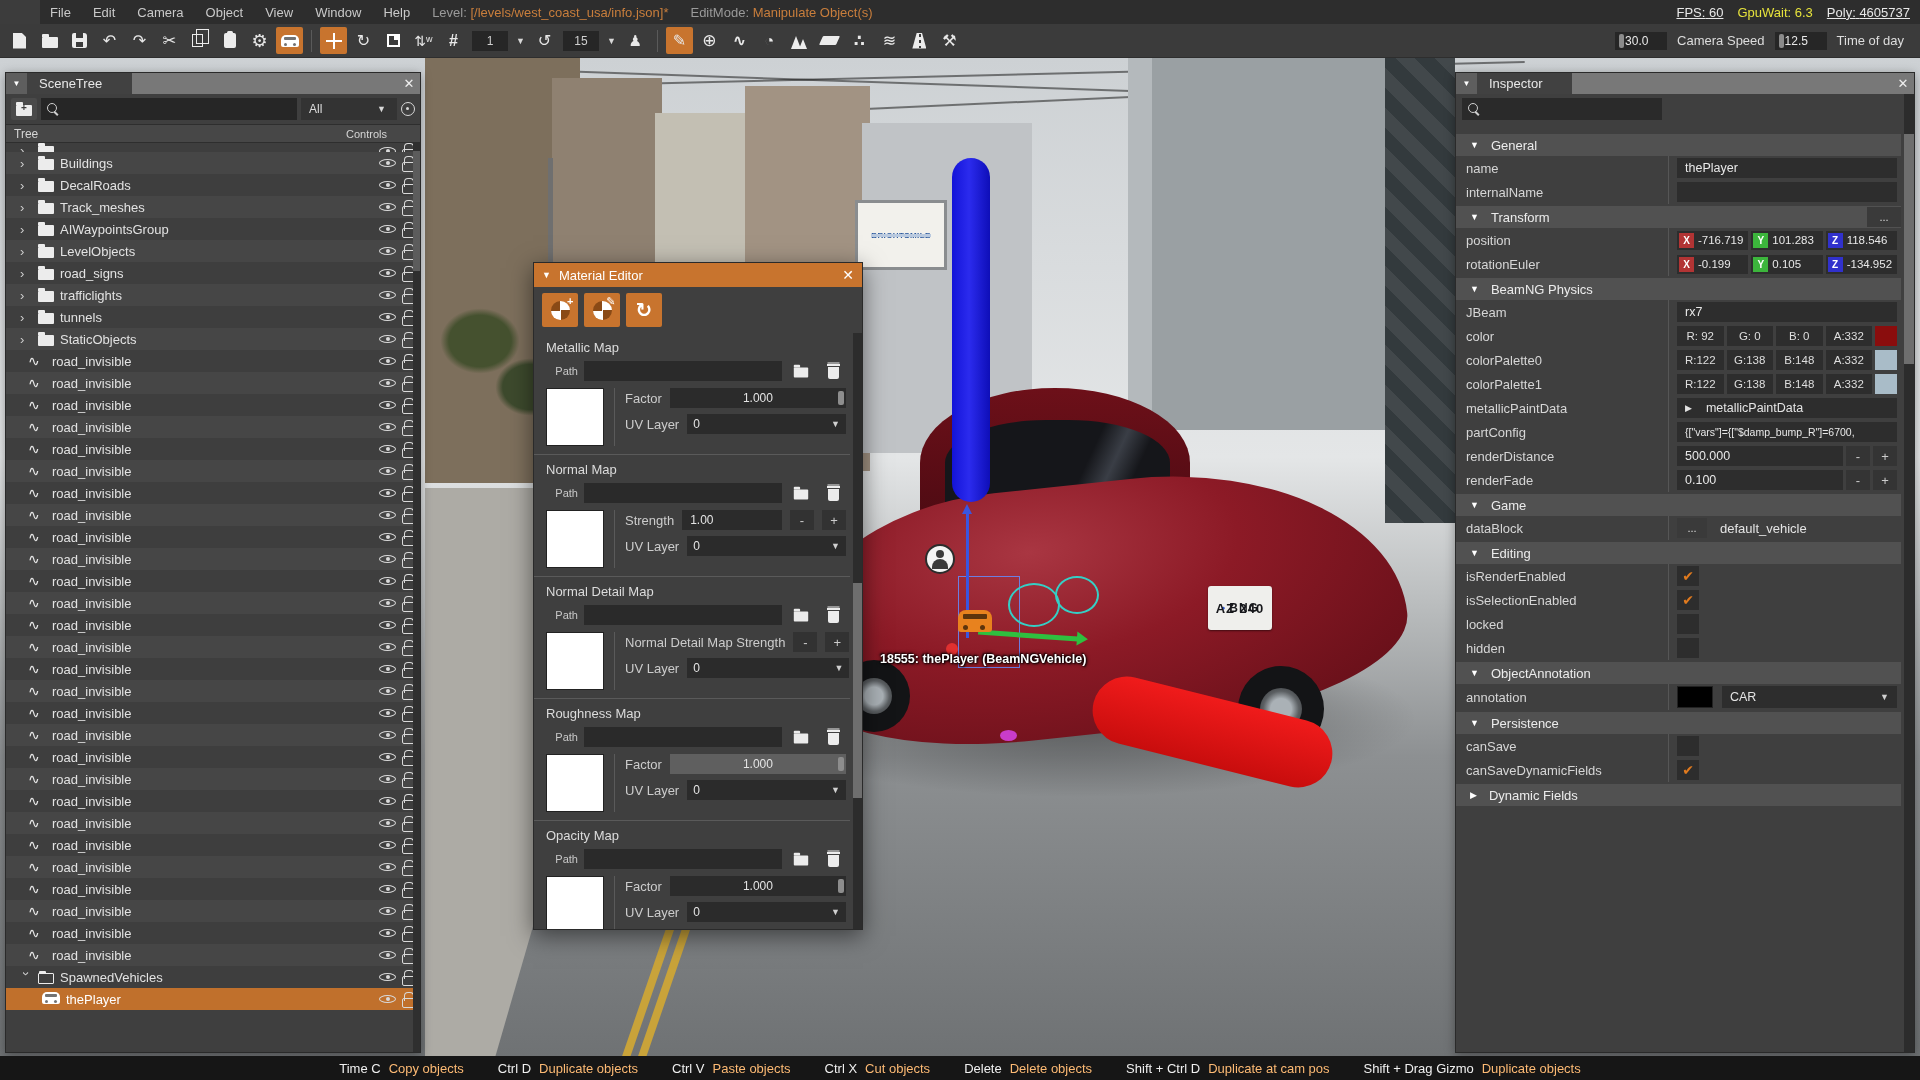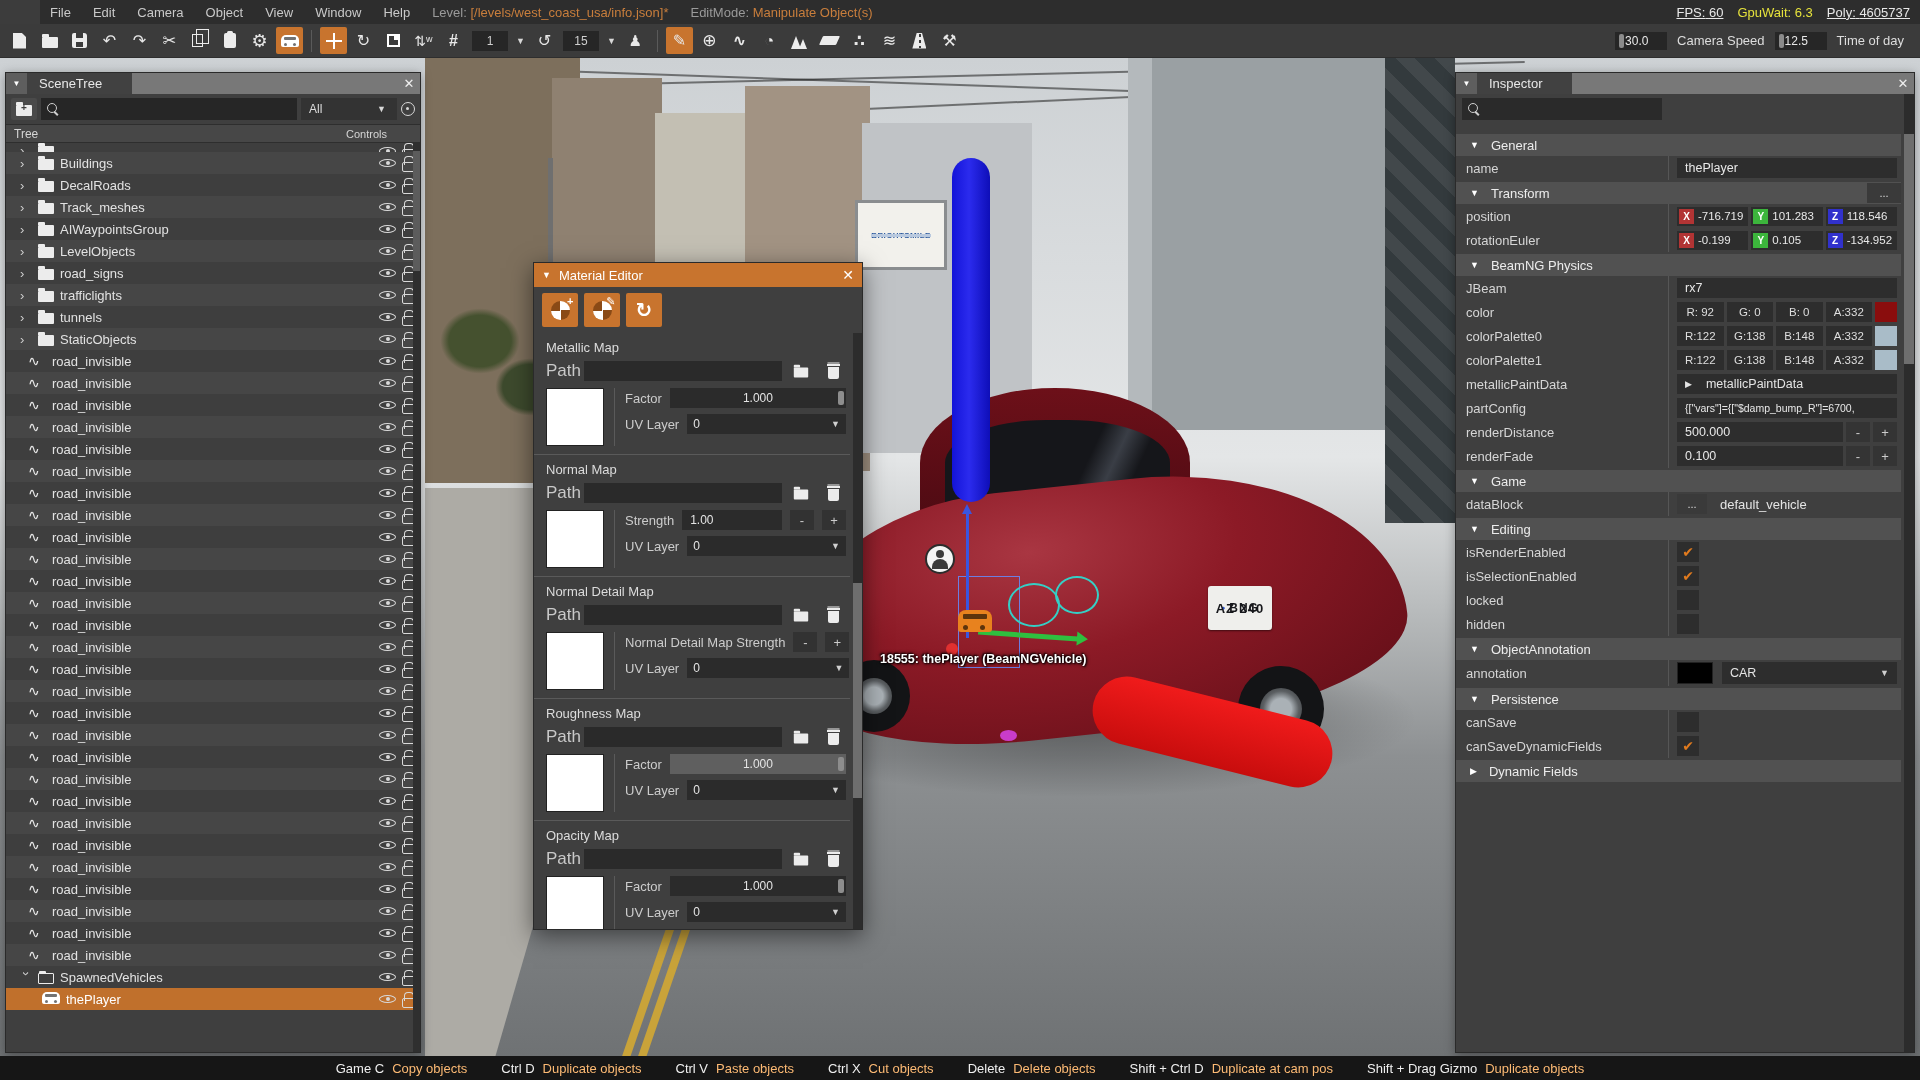--- a/index.html
+++ b/index.html
@@ -168,21 +168,21 @@
   .mat-title { height:24px; background:#c8742e; display:flex; align-items:center; gap:8px; padding:0 8px; color:#fff; font-size:13px; flex:none; }
   .mat-title .tri { font-size:9px; }
   .mat-title .x { margin-left:auto; font-size:14px; }
   .mat-btns { display:flex; gap:6px; padding:6px 8px; flex:none; }
   .mbig { width:36px; height:34px; background:#c8742e; border-radius:2px; display:flex; align-items:center; justify-content:center; color:#fff; font-size:20px; font-weight:bold; }
   .mat-body { flex:1; overflow:hidden; position:relative; padding-right:12px; }
   .msec { border-top:1px solid #5a5a5a; padding:7px 4px 8px 12px; }
   .msec:first-child { border-top:none; }
   .mtitle { color:#dcdcdc; font-size:13px; margin-bottom:5px; }
   .mpath { display:flex; align-items:center; gap:6px; margin-bottom:6px; }
-  .plabel { color:#c9c9c9; font-size:17px; width:32px;text-align:right; }
+  .plabel { color:#c9c9c9; font-size:11px; width:32px;text-align:right; }
   .pinput { flex:1; height:20px; background:#2a2a2a; }
   .mbtn { width:26px; height:22px; display:flex; align-items:center; justify-content:center; }
   .mrow { display:flex; gap:10px; }
   .mprev { width:58px; height:58px; background:#fff; border:1px solid #222; flex:none; }
   .mfields { flex:1; display:flex; flex-direction:column; gap:6px; border-left:1px solid #5a5a5a; padding-left:10px; }
   .frow { display:flex; align-items:center; gap:8px; }
   .flabel { color:#cccccc; font-size:13px; white-space:nowrap; }
   .fslider { position:relative; flex:1; height:20px; background:#2b2b2b; display:flex; align-items:center; justify-content:center; color:#e4e4e4; font-size:12px; }
   .fslider.hl { background:#5f5f5f; }
   .fslider .nub { position:absolute; right:2px; top:3px; width:6px; height:14px; background:#8d8d8d; border-radius:2px; }
@@ -887,20 +887,26 @@
           <div class="sech">
             <span class="secarrow">▼</span>
             <span class="sectitle">General</span>
           </div>
           <div class="prow">
             <span class="plab">name</span>
             <span class="pval">
               <span class="ibox">thePlayer</span>
             </span>
           </div>
+          <div class="prow">
+            <span class="plab">internalName</span>
+            <span class="pval">
+              <span class="ibox"></span>
+            </span>
+          </div>
           <div class="sech">
             <span class="secarrow">▼</span>
             <span class="sectitle">Transform</span>
             <span class="secmore">...</span>
           </div>
           <div class="prow">
             <span class="plab">position</span>
             <span class="pval">
               <span class="axg">
                 <span class="axb" style="background: rgb(178, 52, 52);">X</span>
@@ -1080,21 +1086,21 @@
         </div>
       <div class="insp-scroll">
           <div class="insp-thumb"></div>
         </div>
     </div>
   </div>
 
   <div class="statusbar">
       <span id="status-groups" style="display:flex;gap:34px">
         <span class="sgroup">
-          <span class="skey">Game C</span>
+          <span class="skey">Time C</span>
           <span class="sact">Copy objects</span>
         </span>
         <span class="sgroup">
           <span class="skey">Ctrl D</span>
           <span class="sact">Duplicate objects</span>
         </span>
         <span class="sgroup">
           <span class="skey">Ctrl V</span>
           <span class="sact">Paste objects</span>
         </span>

